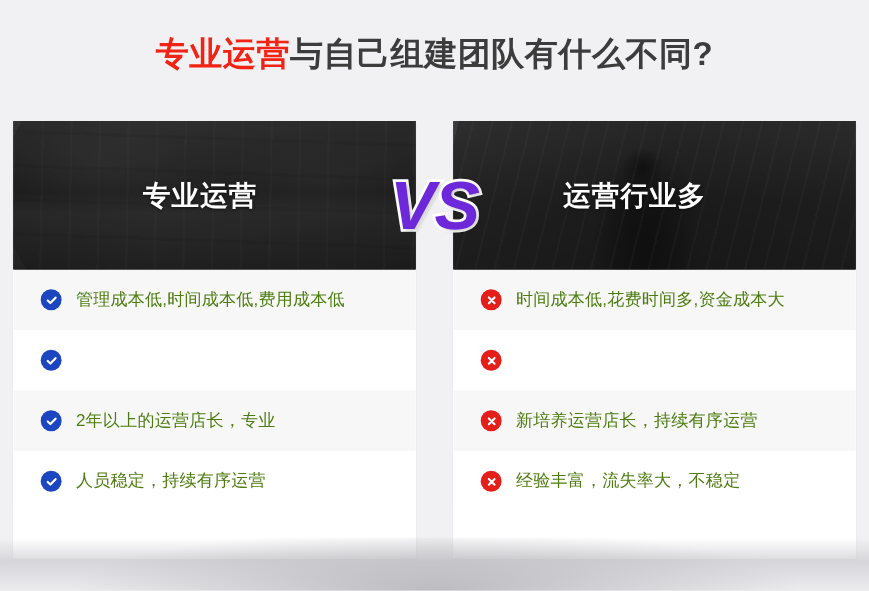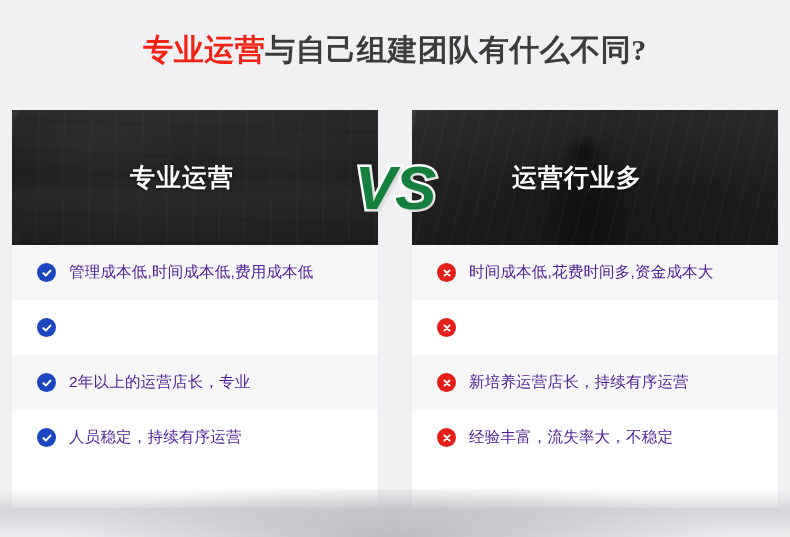--- a/index.html
+++ b/index.html
@@ -41,21 +41,20 @@
     text-align: center;
     height: 48px;
   }
   .title {
     font-size: 30px;
     font-weight: bold;
     color: #3c3c3c;
     letter-spacing: 0.5px;
     line-height: 44px;
     white-space: nowrap;
-    font-family: Liberation Serif, serif;
   }
   .title .accent {
     color: #f02314;
   }
 
   
   .panels {
     position: absolute;
     top: 110px;
     left: 12px;
@@ -171,40 +170,40 @@
     justify-content: center;
     margin-right: 13px;
     position: relative;
   }
   .icon svg { display: block; }
   .icon-check { background: #1c45c0; }
   .icon-cross { background: #e41f1a; }
 
   .feature-text {
     font-size: 15.5px;
-    color: #4c1d95;
+    color: #4d7c0f;
     letter-spacing: 0.2px;
     white-space: nowrap;
   }
 
   
   .vs-badge {
     position: absolute;
     left: 0;
     right: 0;
     top: 157px;
     text-align: center;
     pointer-events: none;
     z-index: 5;
   }
   .vs-badge .vs-text {
     font-size: 62px;
     font-weight: bold;
     font-style: italic;
-    color: #15803d;
+    color: #6d28d9;
     letter-spacing: -1px;
     line-height: 1;
     -webkit-text-stroke: 5px #ffffff;
     paint-order: stroke fill;
     text-shadow:
       0 0 0 #ffffff,
       2px 2px 3px rgba(0,0,0,0.18);
   }
 </style>
 </head>

